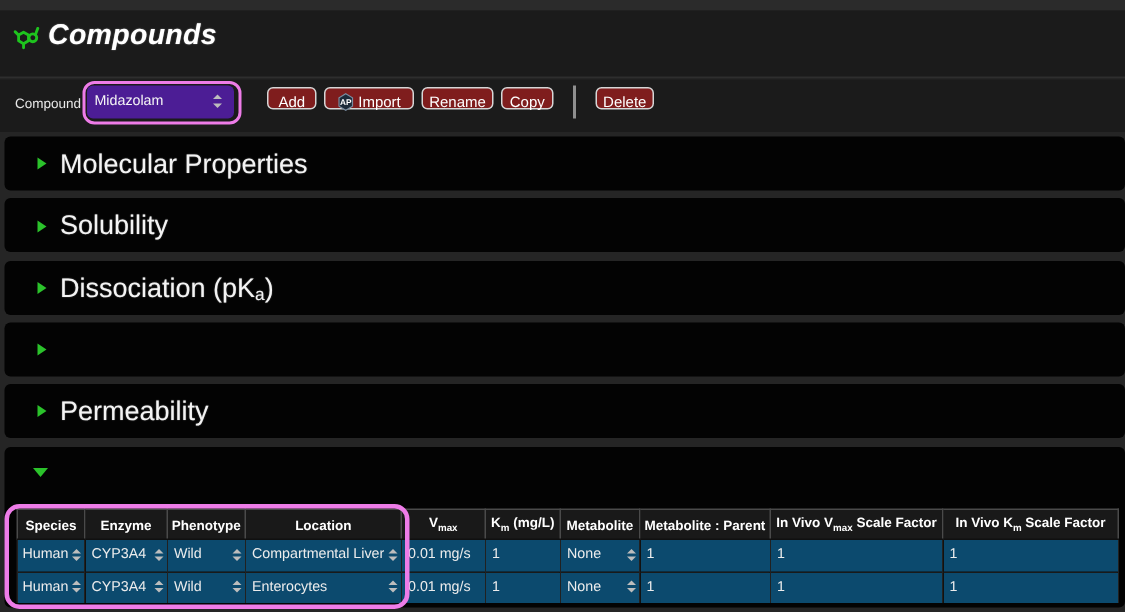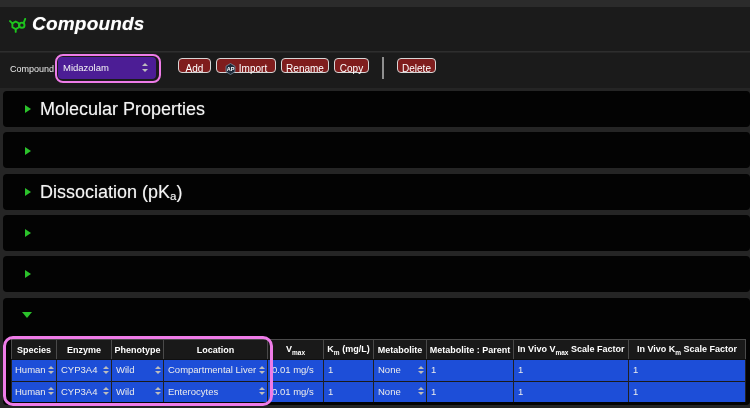--- a/index.html
+++ b/index.html
@@ -19,21 +19,21 @@
 .vsep { position:absolute; left:382px; top:57px; width:1.5px; height:22px; background:#8f8f8f; }
 .ring { position:absolute; border:2.5px solid #ee7ce8; border-radius:8px; }
 .sec { position:absolute; left:3px; width:747px; height:36px; background:#030303; border-radius:4px; color:#f3f3f3; }
 .sec .t { position:absolute; left:37px; top:0; height:24px; line-height:36px; font-size:18px; white-space:nowrap; text-shadow:0 0 1px rgba(255,255,255,0.45); }
 .arr-r { position:absolute; left:22px; top:14.2px; width:0; height:0; border-top:4.9px solid transparent; border-bottom:4.9px solid transparent; border-left:6px solid #2bc22b; }
 .arr-d { position:absolute; left:19px; top:14.5px; width:0; height:0; border-left:5.5px solid transparent; border-right:5.5px solid transparent; border-top:6px solid #2bc22b; }
 sub.s { font-size:11.5px; vertical-align:-2px; }
 table { position:absolute; left:11px; top:339px; border-collapse:collapse; table-layout:fixed; width:734px; }
 th { background:#191919; color:#fff; font-size:9px; font-weight:bold; height:20px; text-align:center; border:1px solid #4a4a4a; border-bottom:1px solid #101010; padding:0; white-space:nowrap; overflow:hidden; }
 th sub { font-size:6.5px; }
-td { background:#1d4ed8; color:#ececec; font-size:9.5px; height:20.5px; line-height:20.5px; border-left:1px solid #212121; border-right:1px solid #212121; border-top:1px solid #1c1c1c; border-bottom:none; padding:0 4px; position:relative; white-space:nowrap; overflow:hidden; }
+td { background:#0c4a6e; color:#ececec; font-size:9.5px; height:20.5px; line-height:20.5px; border-left:1px solid #212121; border-right:1px solid #212121; border-top:1px solid #1c1c1c; border-bottom:none; padding:0 4px; position:relative; white-space:nowrap; overflow:hidden; }
 tr.r2 td { border-top:1px solid #1a1a1a; }
 td.num { text-align:left; }
 td .spin { right:2px; top:5.5px; height:8px; }
 td:first-child { padding-left:3px; }
 </style>
 </head>
 <body>
 <div class="topstrip"></div>
 <div class="titlebar"></div>
 <div class="toolbar"></div>
@@ -68,30 +68,32 @@
 <div class="btn" style="left:334px; width:35px;">Copy</div>
 <div class="vsep"></div>
 <div class="btn" style="left:397px; width:39px;">Delete</div>
 
 <div class="sec" style="top:91px;">
     <div class="arr-r"></div>
     <div class="t">Molecular Properties</div>
   </div>
 <div class="sec" style="top:132.4px;">
     <div class="arr-r"></div>
+    <div class="t">Solubility</div>
   </div>
 <div class="sec" style="top:173.7px;">
     <div class="arr-r"></div>
     <div class="t">Dissociation (pK<sub class="s">a</sub>)</div>
   </div>
 <div class="sec" style="top:215px;">
     <div class="arr-r"></div>
   </div>
 <div class="sec" style="top:256.3px;">
     <div class="arr-r"></div>
+    <div class="t">Permeability</div>
   </div>
 <div class="sec" style="top:297.6px; height:107px;">
     <div class="arr-d"></div>
   </div>
 
 <table>
 <colgroup>
 <col style="width:45px">
       <col style="width:55px">
       <col style="width:52px">

